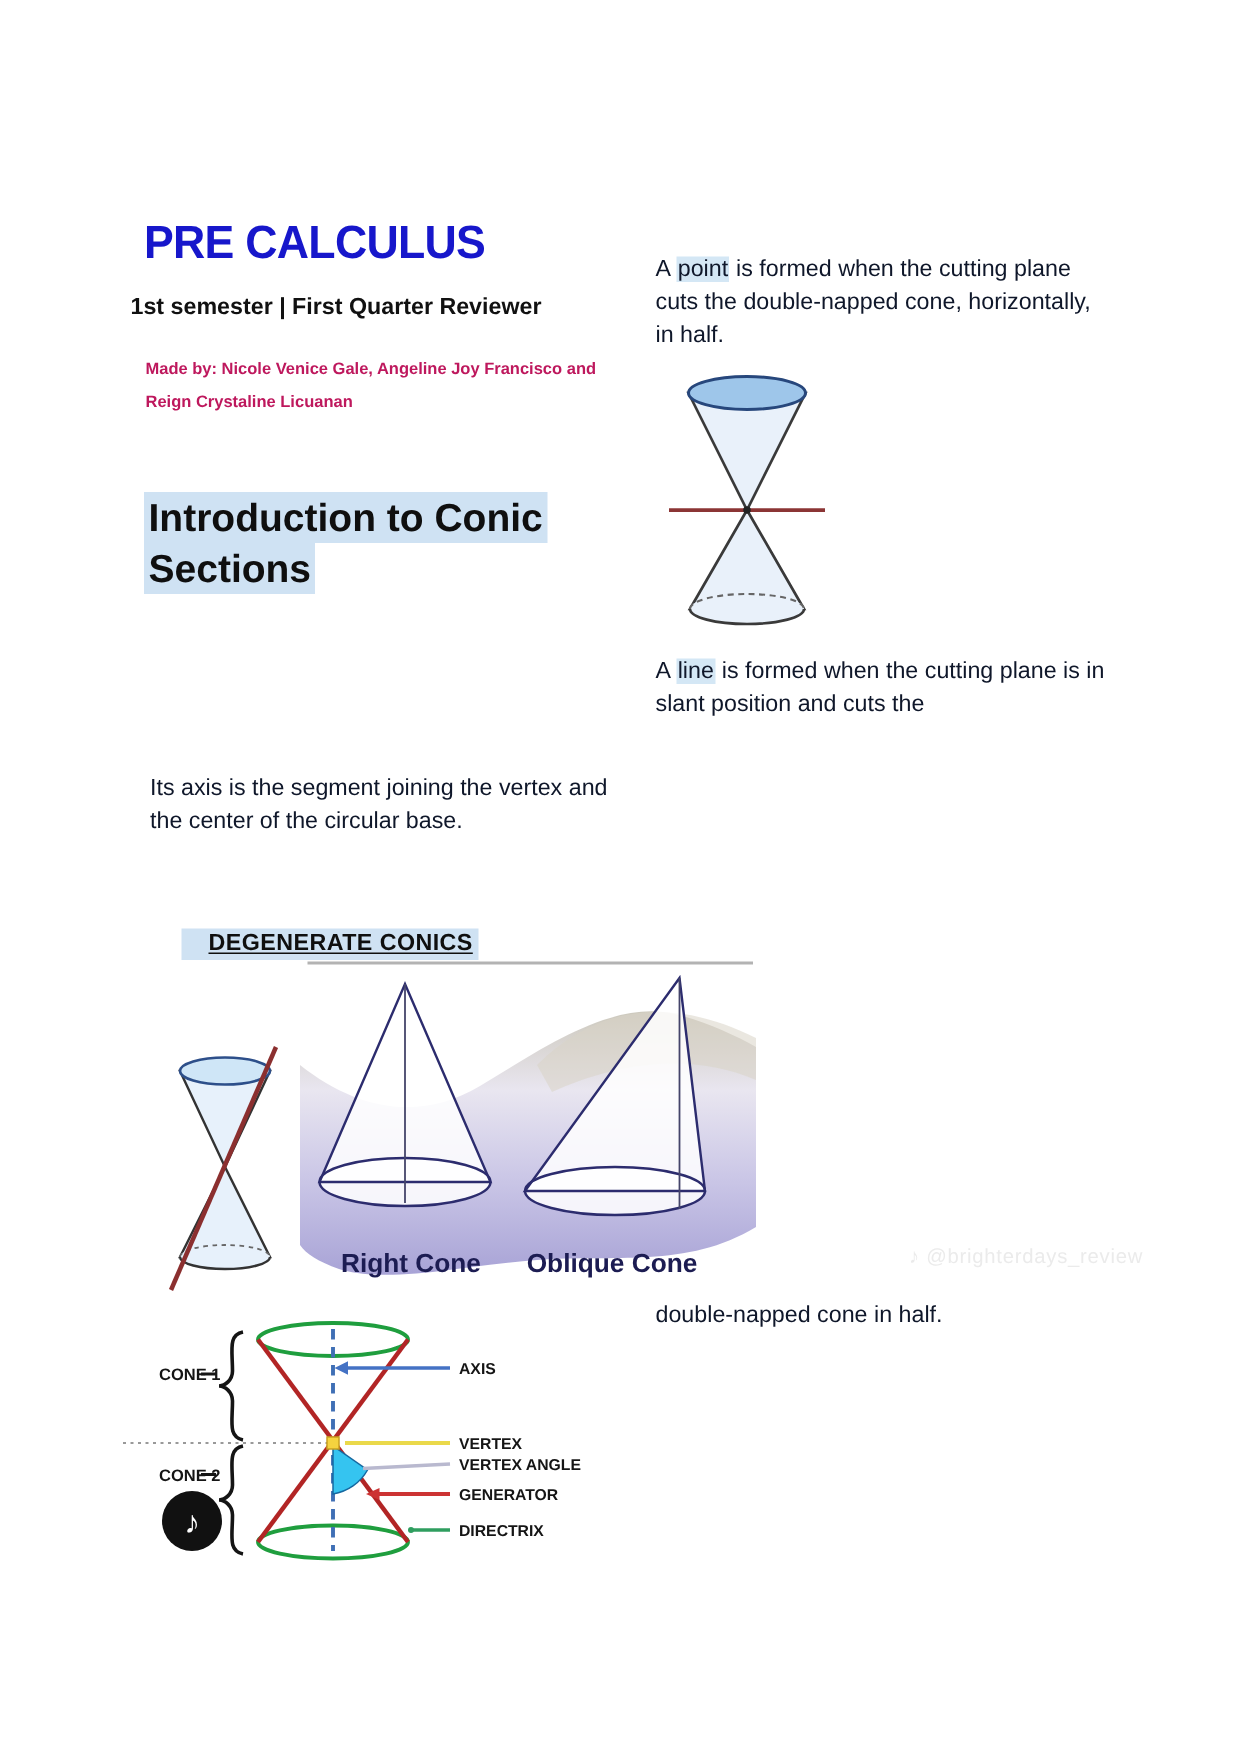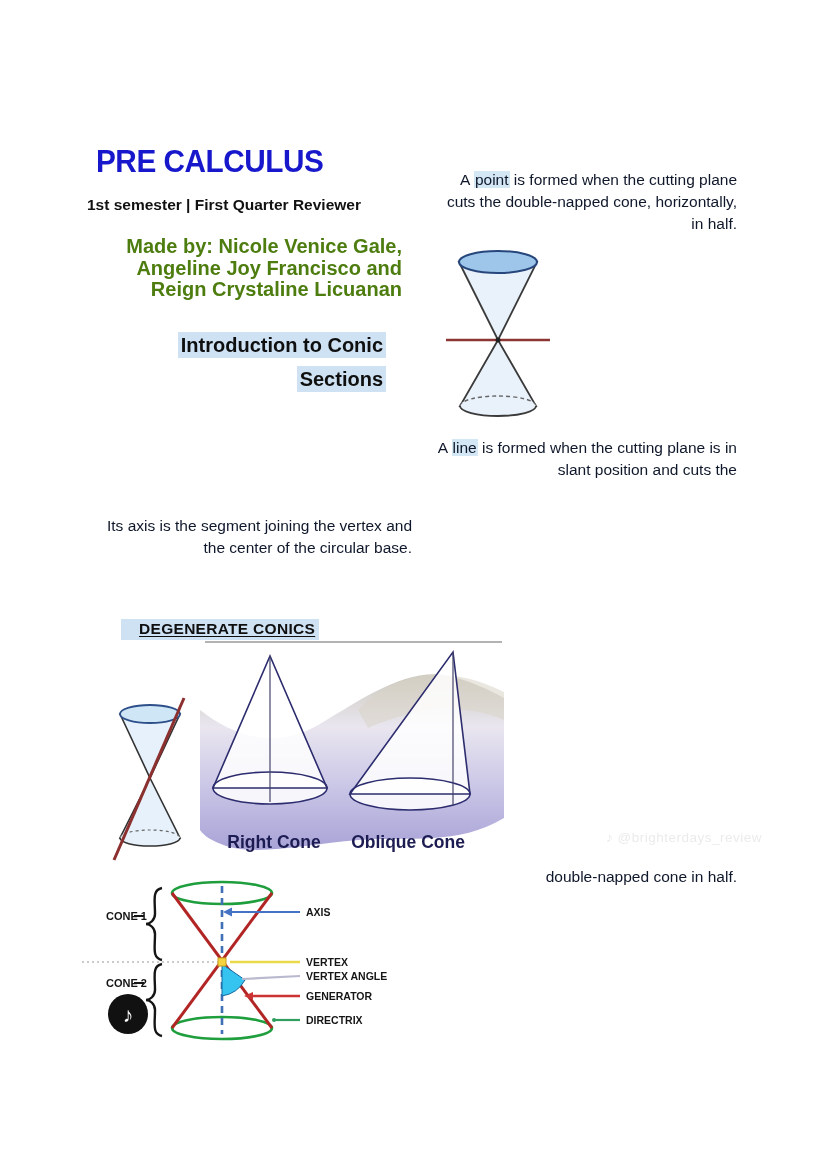--- a/index.html
+++ b/index.html
@@ -1,27 +1,27 @@
 <!DOCTYPE html>
 <html><head>
 <meta charset="utf-8">
 <style>
   html,body{margin:0;padding:0;background:#ffffff;}
   #page{
     position:relative;width:828px;height:1171px;background:#ffffff;overflow:hidden;
-    font-family:"Liberation Sans",sans-serif;color:#1c1c1c;text-align:right;
+    font-family:"Liberation Sans",sans-serif;color:#1c1c1c;
   }
   .abs{position:absolute;}
   .doc-title{
     font-size:31px;font-weight:800;color:#1717cb;letter-spacing:-0.5px;
     transform:scaleX(0.96);transform-origin:left top;white-space:nowrap;
   }
   .subtitle{font-size:15.5px;font-weight:700;color:#111;white-space:nowrap;}
-  .made-by{font-size:20px;font-weight:700;color:#4d7c0f;line-height:21.5px;width:305px;}
-  .section-heading{font-size:20px;font-weight:700;color:#0f0f0f;line-height:34px;width:290px;}
+  .made-by{font-size:11px;font-weight:700;color:#be185d;line-height:21.5px;width:305px;}
+  .section-heading{font-size:26px;font-weight:700;color:#0f0f0f;line-height:34px;width:290px;}
   .section-heading .hl{background:#cfe2f3;padding:2px 3px;-webkit-box-decoration-break:clone;box-decoration-break:clone;}
   .para{font-size:15.5px;line-height:22px;color:#0f172a;}
   .hl-word{background:#d4e7f5;padding:0 1px;}
   .bold{font-weight:700;}
   .deg-heading{
     font-size:15.5px;font-weight:700;color:#0f0f0f;background:#cfe2f3;
     text-decoration:underline;text-underline-offset:2px;letter-spacing:0.3px;
     padding:1px 4px 2px 18px;white-space:nowrap;
   }
   .rule{background:#b3b3b3;height:2px;}

